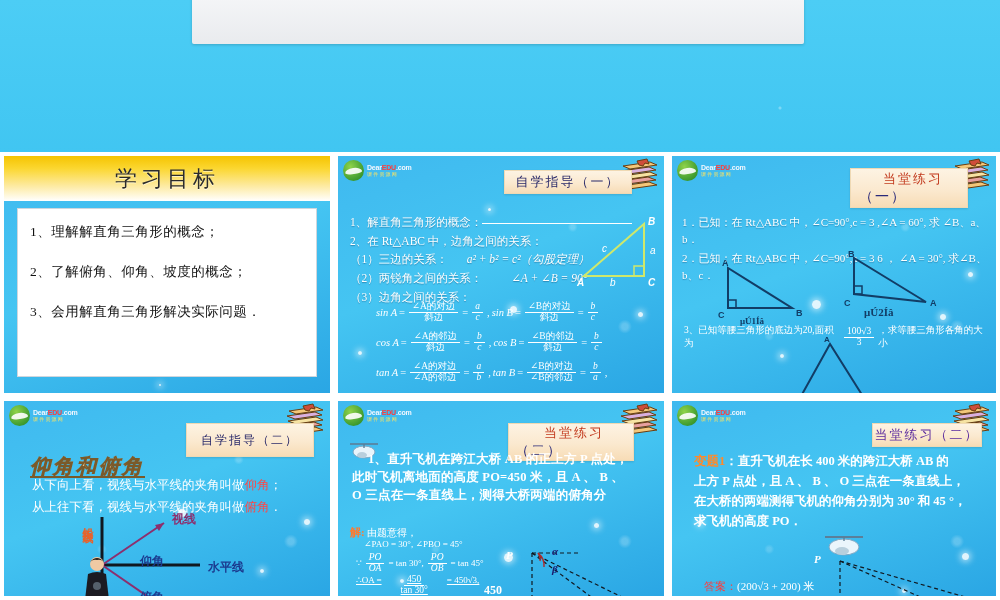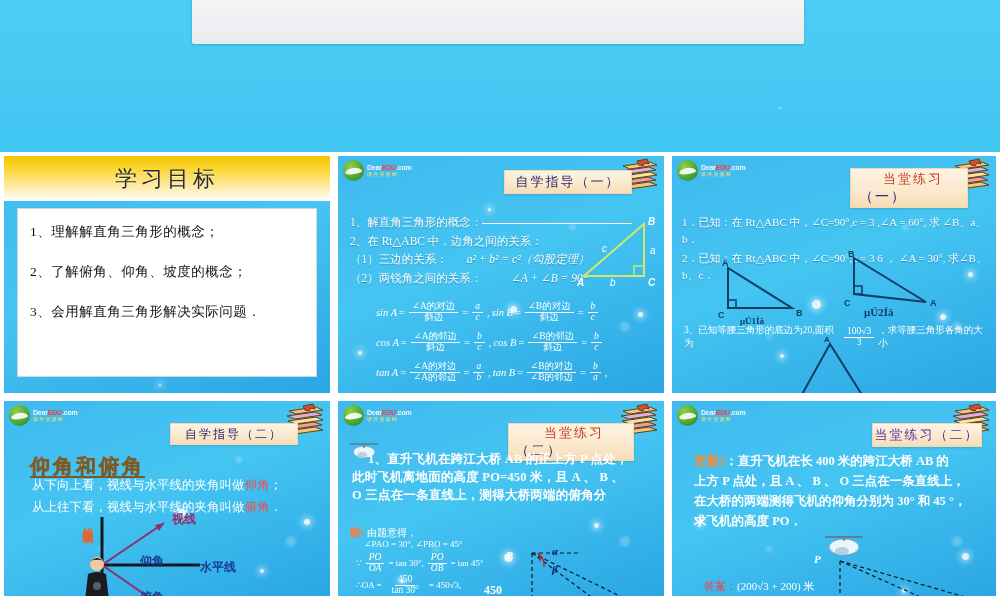--- a/index.html
+++ b/index.html
@@ -138,21 +138,21 @@
   .s3-list .q { margin-bottom:3px; }
   .s3-q3 { position:absolute; left:12px; top:168px; right:6px; font-size:9.5px; color:#fff;
            font-family:"Liberation Serif","DejaVu Serif",serif; display:flex; align-items:center; gap:2px;}
 
   
   .s4-head {
     position:absolute; left:26px; top:52px;
     font-family:"Liberation Serif","DejaVu Serif",serif;
     font-size:20px; font-weight:700; letter-spacing:3px;
     color:#f2c98b; -webkit-text-stroke:.7px #7a5a2a;
-    text-decoration: underline; text-underline-offset:3px;
+    text-decoration: underline; text-underline-offset:3px;font-style:italic;
   }
   .s4-p { position:absolute; left:28px; right:6px; color:#fff; font-size:12.5px;
           font-family:Liberation Sans, sans-serif; white-space:nowrap;}
   .red { color:#ff4646; }
 
   .lbl { position:absolute; font-family:"Liberation Serif","DejaVu Serif",serif;
          font-weight:700; font-size:11px; }
 
   
   .s5-p { position:absolute; left:30px; right:4px; color:#fff; font-weight:700;
@@ -237,20 +237,21 @@
         <span>自学指导（一）</span>
       </div>
 
       <div class="body-txt s2-list">
         <div class="ln"><span>1、解直角三角形的概念：</span><span class="rule"></span></div>
         <div class="ln">2、在 Rt△ABC 中，边角之间的关系：</div>
         <div class="ln"><span>（1）三边的关系：</span>
           <span class="it" style="margin-left:16px;">a² + b² = c²（勾股定理）</span></div>
         <div class="ln"><span>（2）两锐角之间的关系：</span>
           <span class="it" style="margin-left:26px;">∠A + ∠B = 90°</span></div>
+        <div class="ln">（3）边角之间的关系：</div>
       </div>
 
       <svg style="position:absolute;left:238px;top:62px;" width="88" height="68">
         <polygon points="8,58 68,58 68,6" fill="none" stroke="#cfe86b" stroke-width="2"></polygon>
         <rect x="58" y="48" width="10" height="10" fill="none" stroke="#cfe86b" stroke-width="1.5"></rect>
         <text x="1" y="68" fill="#fff" font-size="10" font-style="italic" font-weight="700">A</text>
         <text x="72" y="7" fill="#fff" font-size="10" font-style="italic" font-weight="700">B</text>
         <text x="72" y="68" fill="#fff" font-size="10" font-style="italic" font-weight="700">C</text>
         <text x="74" y="36" fill="#fff" font-size="10" font-style="italic">a</text>
         <text x="34" y="68" fill="#fff" font-size="10" font-style="italic">b</text>
@@ -428,21 +429,21 @@
         <g stroke="#6b3d10" stroke-width="1" fill="none">
           <path d="M5 30 L33 26 L41 29 L13 33 Z" fill="#f3c77a"></path>
           <path d="M4 25 L32 21 L40 24 L12 28 Z" fill="#e8a0a0"></path>
           <path d="M6 20 L34 16 L41 19 L14 23 Z" fill="#f6e3a3"></path>
           <path d="M5 15 L33 11 L40 14 L13 18 Z" fill="#d9b0e0"></path>
           <path d="M7 10 L34 6 L41 9 L14 13 Z" fill="#f3c77a"></path>
           <path d="M21 5 L31 3 L33 8 L29 7 L27 10 L23 9 Z" fill="#cf4d3a"></path>
         </g>
       </svg>
 
-      <div class="badge" style="left:166px; top:22px; width:128px; height:22px; font-size:12px;">
+      <div class="badge" style="left:182px; top:22px; width:128px; height:34px; font-size:12px;">
         <span>自学指导（二）</span>
       </div>
 
       <div class="s4-head">仰角和俯角</div>
 
       <div class="s4-p" style="top:76px;">
         <span>从下向上看，视线与水平线的夹角叫做</span><span class="red">仰角</span><span>；</span>
       </div>
       <div class="s4-p" style="top:98px;">
         <span>从上往下看，视线与水平线的夹角叫做</span><span class="red">俯角</span><span>．</span>
@@ -453,21 +454,21 @@
         <line x1="60" y1="52" x2="158" y2="52" stroke="#101820" stroke-width="3"></line>
         <line x1="60" y1="52" x2="122" y2="10" stroke="#8c2f6e" stroke-width="2"></line>
         <polygon points="122,10 113,12 117,18" fill="#8c2f6e"></polygon>
         <line x1="60" y1="52" x2="118" y2="92" stroke="#8c2f6e" stroke-width="2"></line>
       </svg>
 
       <div class="lbl" style="left:76px;top:118px;color:#e9622a;writing-mode:vertical-rl;letter-spacing:2px;">铅垂线</div>
       <div class="lbl" style="left:168px;top:110px;color:#8c2f6e;font-size:12px;">视线</div>
       <div class="lbl" style="left:136px;top:152px;color:#1b3a8f;font-size:12px;">仰角</div>
       <div class="lbl" style="left:136px;top:188px;color:#1b3a8f;font-size:12px;">俯角</div>
-      <div class="lbl" style="left:196px;top:158px;color:#1b3a8f;font-size:12px;text-align:right;">水平线</div>
+      <div class="lbl" style="left:204px;top:158px;color:#1b3a8f;font-size:12px;text-align:right;">水平线</div>
 
       <svg style="position:absolute;left:76px;top:155px;" width="34" height="48">
         <ellipse cx="17" cy="8" rx="7" ry="7" fill="#f0c9a3"></ellipse>
         <path d="M10 6 q7 -8 14 0 q-3 -3 -7 -2 q-4 -1 -7 2z" fill="#2a2018"></path>
         <path d="M8 18 q9 -4 18 0 l3 26 h-24 z" fill="#1b1b22"></path>
         <circle cx="17" cy="30" r="4" fill="#55606b"></circle>
       </svg>
     </div>
 
     <div class="slide">
@@ -523,21 +524,21 @@
             <span class="num it">PO</span>
             <span class="den it">OA</span>
           </span>
         <span>= tan 30°,</span>
         <span class="frac">
             <span class="num it">PO</span>
             <span class="den it">OB</span>
           </span>
         <span>= tan 45°</span>
       </div>
-      <div class="s5-sol" style="top:174px;left:18px;display:flex;align-items:center;gap:5px;">
+      <div class="s5-sol" style="top:174px;left:18px;display:flex;gap:14px;text-decoration:underline;">
         <span>∴OA =</span>
         <span class="frac">
             <span class="num">450</span>
             <span class="den">tan 30°</span>
           </span>
         <span>= 450√3,</span>
       </div>
       <div class="lbl" style="left:146px;top:182px;color:#fff;font-size:12px;">450</div>
       <div class="lbl" style="left:152px;top:194px;color:#fff;font-size:11px;">米</div>
 

